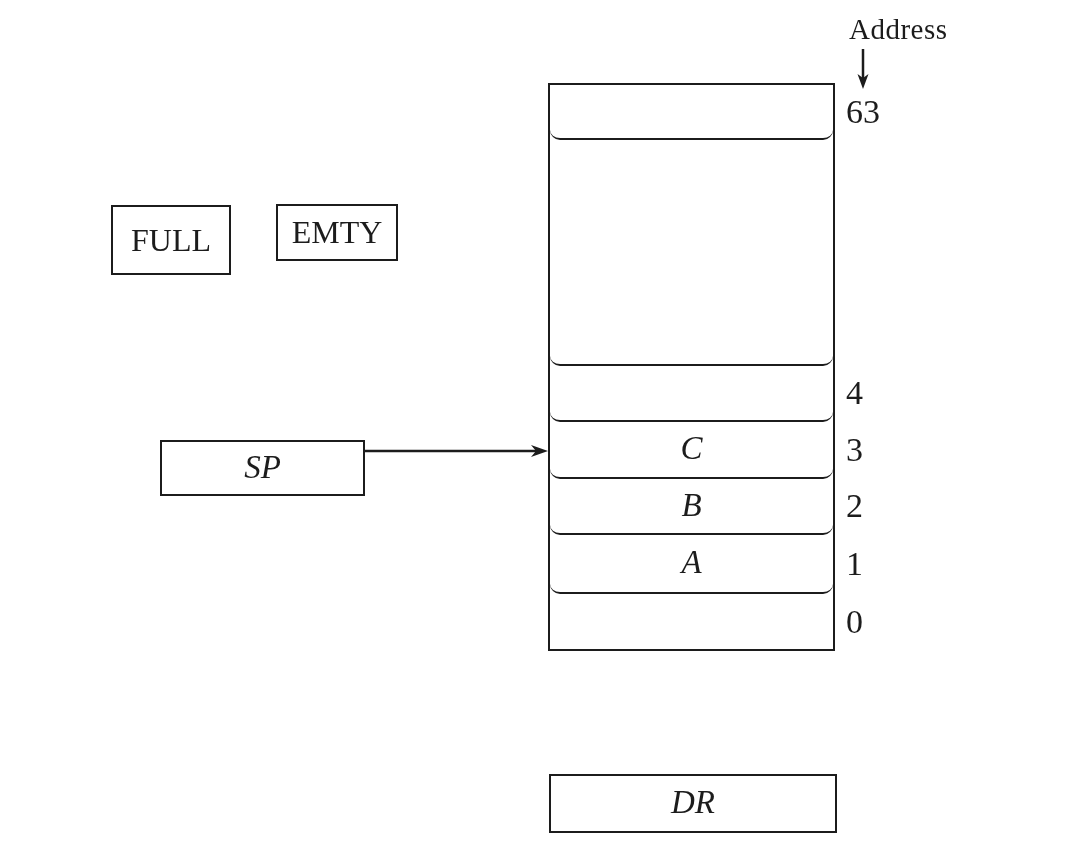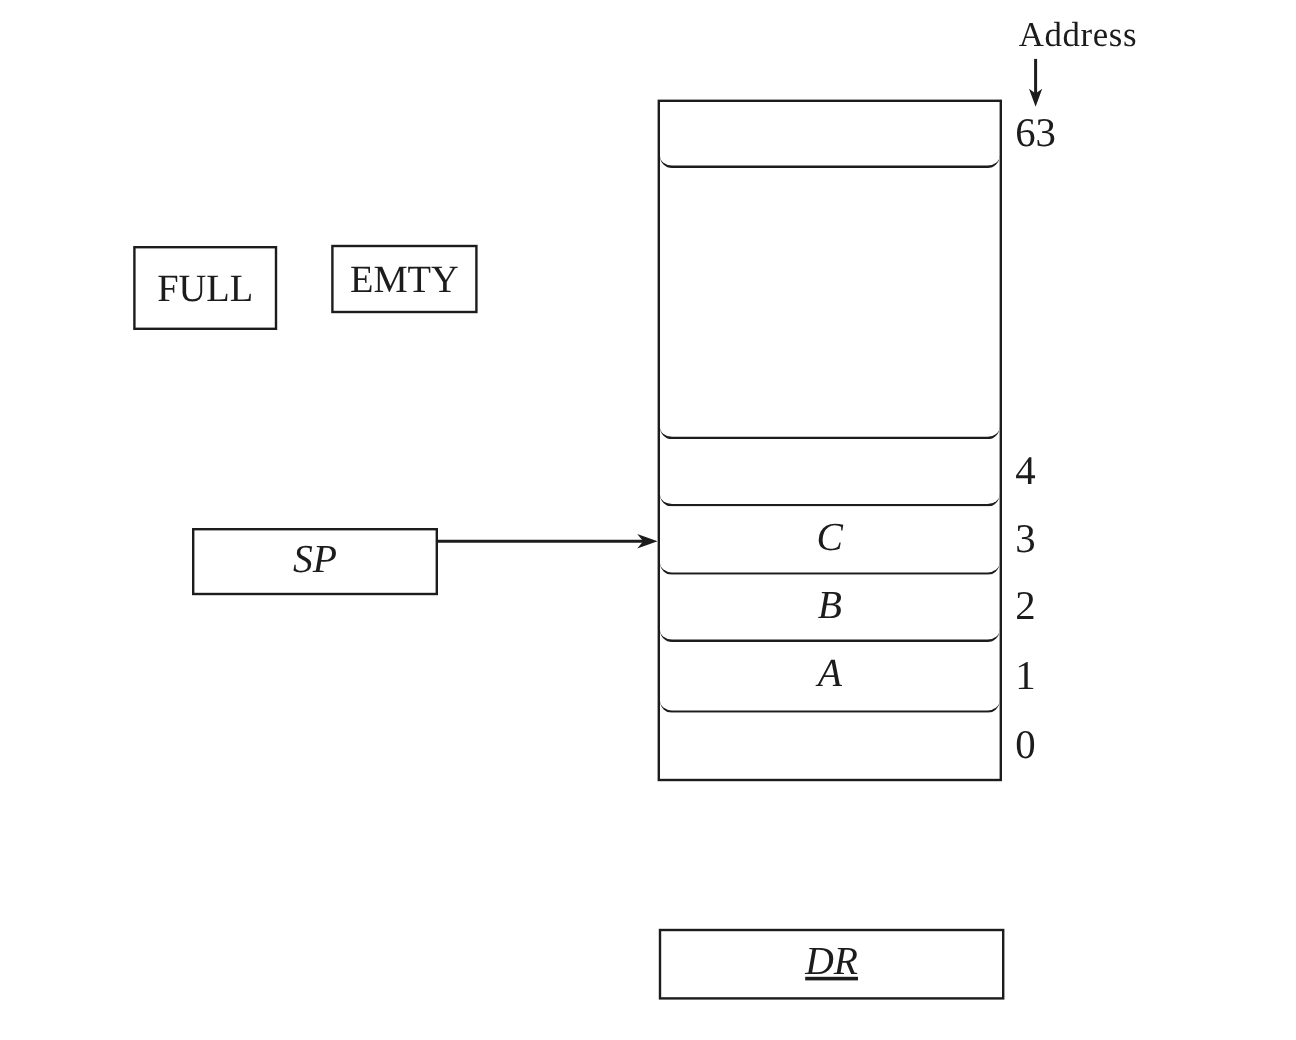--- a/index.html
+++ b/index.html
@@ -95,21 +95,20 @@
     white-space: nowrap;
   }
 
   
   .dr-box {
     position: absolute;
     left: 549px; top: 774px; width: 288px; height: 59px;
     border: 2.5px solid #1c1c1c;
     display: flex; align-items: center; justify-content: center;
     background: #ffffff;
-    text-decoration: underline;
   }
   .reg-label {
     font-style: italic;
     font-size: 33px;
     padding-bottom: 2px;
   }
 </style>
 </head>
 <body>
 

